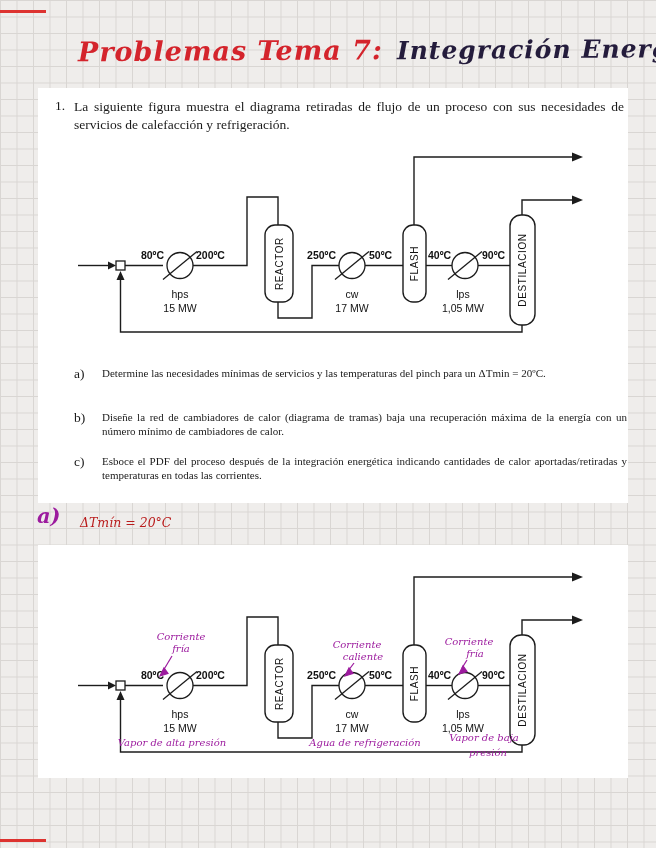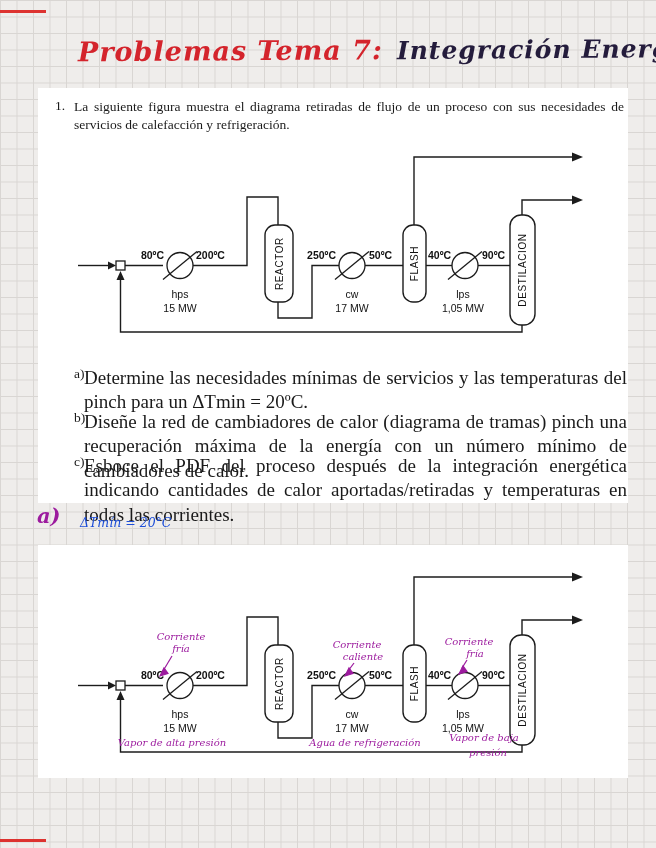--- a/index.html
+++ b/index.html
@@ -27,30 +27,30 @@
   .sheet { position:absolute; left:38px; width:590px; background:#ffffff; }
   .sheet1 { top:88px; height:415px; }
   .sheet2 { top:545px; height:233px; }
 
   .intro { position:absolute; top:10px; left:17px; width:570px; display:flex; }
   .intro .num { width:19px; font-size:13.5px; }
   .intro p { width:550px; font-size:13.5px; line-height:1.3; text-align:justify; }
 
   .item { position:absolute; left:36px; width:553px; }
   .item .lbl { position:absolute; left:0; top:0; font-size:13.5px; }
-  .item p { margin-left:10px; font-size:19px; line-height:1.28; text-align:justify; }
+  .item p { margin-left:28px; font-size:11px; line-height:1.28; text-align:justify; }
   .item-a { top:278px; } .item-b { top:322px; } .item-c { top:366px; }
 
   .pfd-svg { position:absolute; left:26px; }
   .pfd-svg.first  { top:52px; }
   .pfd-svg.second { top:15px; }
 
   .ans-label { position:absolute; left:37px; top:503px; color:#9c1b9e;
     font-family:"DejaVu Serif", serif; font-style:italic; font-weight:bold; font-size:21px; }
-  .ans-text  { position:absolute; left:80px; top:515px; color:#1d4ed8;
+  .ans-text  { position:absolute; left:80px; top:515px; color:#b91c1c;
     font-family:"DejaVu Serif", serif; font-style:italic; font-size:12.5px; }
 
   svg text { font-family:"Liberation Sans", sans-serif; }
   .tmp { font-size:10.5px; font-weight:600; fill:#111; }
   .unit { font-size:10px; letter-spacing:0.6px; fill:#111; }
   .hx-lbl { font-size:10.5px; fill:#111; }
   .hand { font-family:"DejaVu Serif", serif; font-style:italic; fill:#9c1b9e; }
   .hand-s { font-size:10px; }
 </style>
 </head>
@@ -125,21 +125,21 @@
     <text class="hx-lbl" x="399" y="158" text-anchor="middle">lps</text>
     <text class="hx-lbl" x="399" y="172" text-anchor="middle">1,05 MW</text>
   </svg>
 
   <div class="item item-a">
     <span class="lbl">a)</span>
     <p>Determine las necesidades mínimas de servicios y las temperaturas del pinch para un ΔTmin = 20ºC.</p>
   </div>
   <div class="item item-b">
     <span class="lbl">b)</span>
-    <p>Diseñe la red de cambiadores de calor (diagrama de tramas) pinch una recuperación máxima de la energía con un número mínimo de cambiadores de calor.</p>
+    <p>Diseñe la red de cambiadores de calor (diagrama de tramas) baja una recuperación máxima de la energía con un número mínimo de cambiadores de calor.</p>
   </div>
   <div class="item item-c">
     <span class="lbl">c)</span>
     <p>Esboce el PDF del proceso después de la integración energética indicando cantidades de calor aportadas/retiradas y temperaturas en todas las corrientes.</p>
   </div>
 </div>
 
 <div class="ans-label">a)</div>
 <div class="ans-text">ΔTmín = 20°C</div>
 

